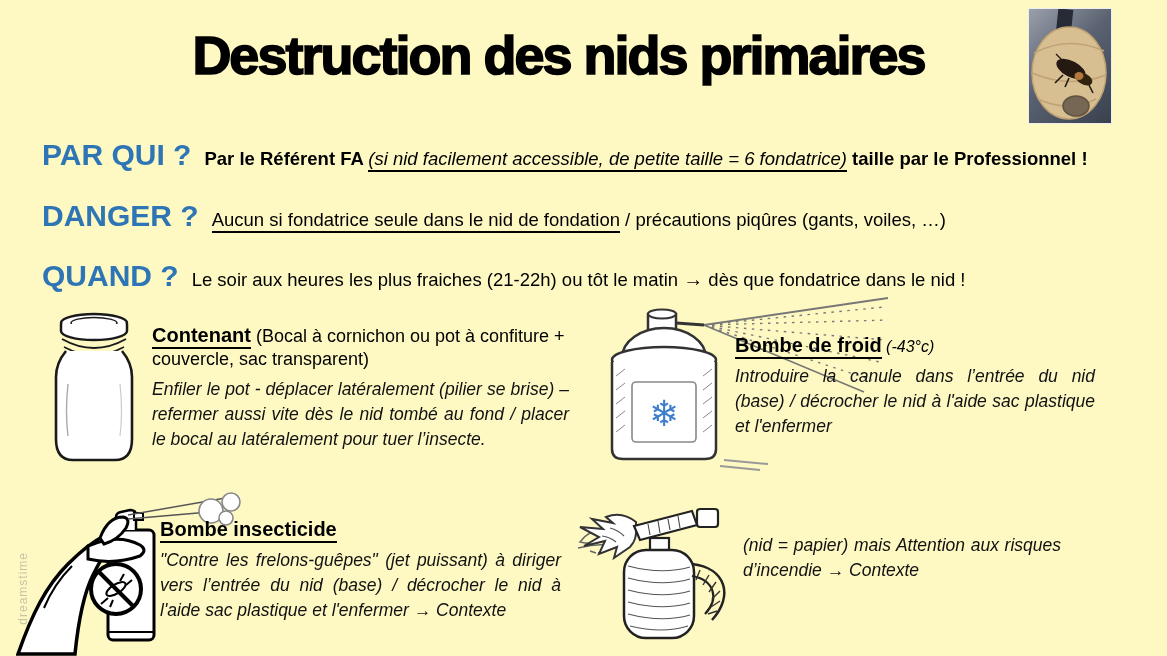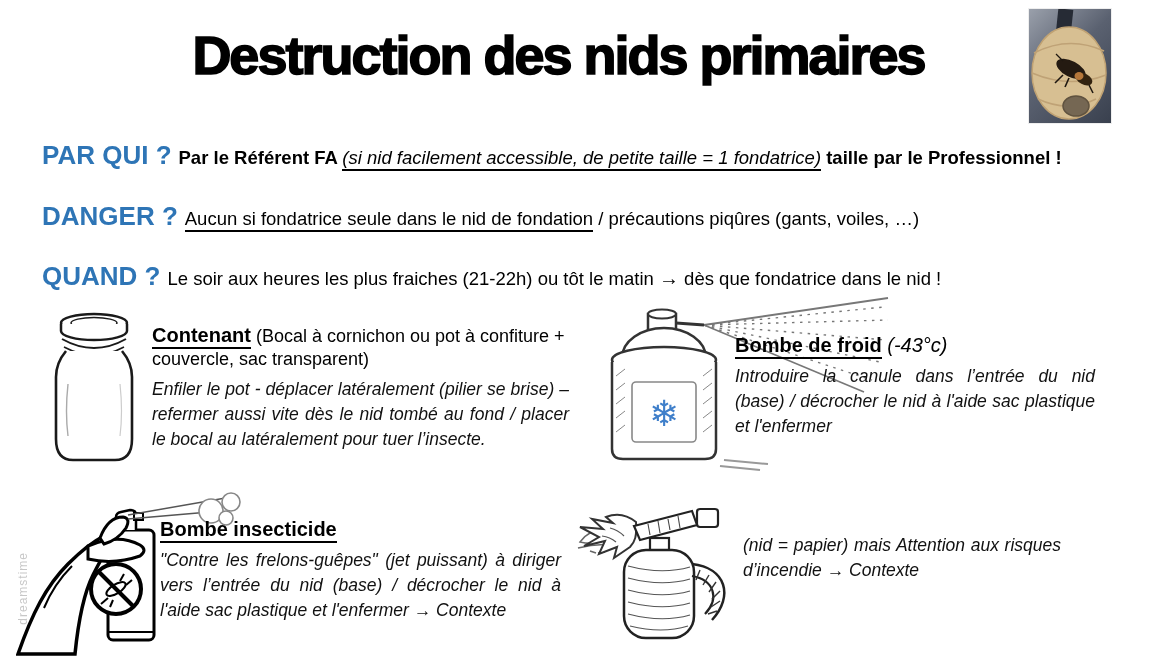--- a/index.html
+++ b/index.html
@@ -1,44 +1,44 @@
 <!DOCTYPE html>
 <html><head>
 <meta charset="utf-8">
 <style>
   html,body{margin:0;padding:0;background:#e8e8e8;}
   .slide{
-    position:relative;width:1167px;height:656px;background:#ffffff;
+    position:relative;width:1167px;height:656px;background:#fef9c3;
     font-family:"Liberation Sans",sans-serif;color:#000;overflow:hidden;
   }
   
   .title{
     position:absolute;left:95px;right:145px;top:24px;text-align:center;
     font-size:54px;font-weight:bold;letter-spacing:-2px;color:#000;
     -webkit-text-stroke:1.6px #000;white-space:nowrap;
   }
   
   .nest-photo{
     position:absolute;left:1028px;top:8px;width:82px;height:114px;
     background:linear-gradient(135deg,#9aa0ab 0%,#5a6170 45%,#39404e 100%);
     border:1px solid #eee;overflow:hidden;
   }
   
   .qa-row{position:absolute;left:42px;white-space:nowrap;font-size:18.5px;line-height:28px;}
-  .qa-label{color:#2E75B6;font-weight:bold;font-size:26px;margin-right:7px;}
+  .qa-label{color:#2E75B6;font-weight:bold;font-size:30px;margin-right:13px;}
   .qa-bold{font-weight:bold;}
   .und{border-bottom:2px solid #000;padding-bottom:1px;}
   .ital{font-style:italic;}
   .arrow{font-weight:bold;font-size:20px;}
   
   .method-text{position:absolute;}
   .m-heading{font-size:20px;font-weight:bold;}
   .m-heading .hund{border-bottom:2.5px solid #000;padding-bottom:1px;}
   .m-suffix{font-size:18px;font-weight:normal;}
-  .m-suffix.ital{font-size:20px;}
+  .m-suffix.ital{font-size:16px;}
   .m-desc{font-size:17.5px;font-style:italic;text-align:justify;line-height:1.42;margin-top:7px;color:#111;}
   .icon-wrap{position:absolute;}
   .icon-wrap svg{display:block;}
   .watermark{
     position:absolute;left:16px;top:552px;writing-mode:vertical-rl;
     transform:rotate(180deg);font-size:12px;color:rgba(130,130,130,0.45);
     letter-spacing:1px;
   }
 </style>
 </head>
@@ -62,21 +62,21 @@
         <ellipse cx="50" cy="67" rx="4.5" ry="4" fill="#b5773a"></ellipse>
         <line x1="34" y1="66" x2="26" y2="74" stroke="#1e1710" stroke-width="1.6"></line>
         <line x1="40" y1="69" x2="36" y2="78" stroke="#1e1710" stroke-width="1.6"></line>
         <line x1="60" y1="76" x2="64" y2="84" stroke="#1e1710" stroke-width="1.6"></line>
         <line x1="34" y1="52" x2="27" y2="45" stroke="#1e1710" stroke-width="1.3"></line>
       </g>
     </svg>
   </div>
 
   <div class="qa-row" style="top:141px;">
-    <span class="qa-label">PAR QUI ?</span><span class="qa-bold">Par le Référent FA </span><span class="ital und">(si nid facilement accessible, de petite taille = 1 fondatrice)</span><span class="qa-bold"> taille par le Professionnel !</span>
+    <span class="qa-label">PAR QUI ?</span><span class="qa-bold">Par le Référent FA </span><span class="ital und">(si nid facilement accessible, de petite taille = 6 fondatrice)</span><span class="qa-bold"> taille par le Professionnel !</span>
   </div>
 
   <div class="qa-row" style="top:202px;">
     <span class="qa-label">DANGER ?</span><span class="und">Aucun si fondatrice seule dans le nid de fondation</span><span> / précautions piqûres (gants, voiles, …)</span>
   </div>
 
   <div class="qa-row" style="top:262px;">
     <span class="qa-label">QUAND ?</span><span>Le soir aux heures les plus fraiches (21-22h) ou tôt le matin </span><span class="arrow">→</span><span> dès que fondatrice dans le nid !</span>
   </div>
 

